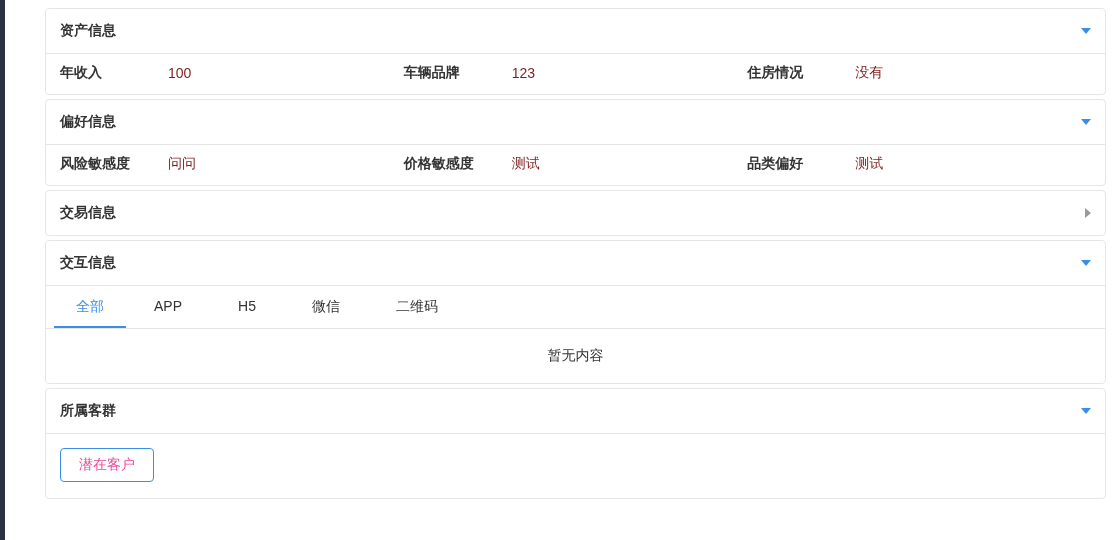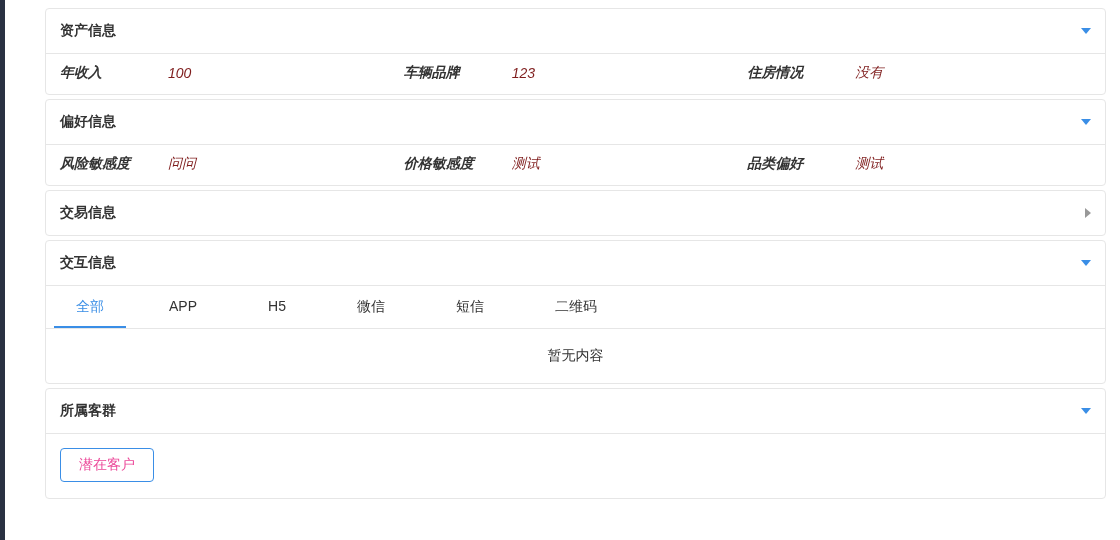--- a/index.html
+++ b/index.html
@@ -50,34 +50,33 @@
       border-top: 5px solid transparent;
       border-bottom: 5px solid transparent;
       border-left: 6px solid #999;
     }
     .info-row {
       display: flex;
       border-top: 1px solid #e6e6e6;
       padding: 10px 14px 12px 14px;
       align-items: center;
     }
-    .triplet { flex: 1 1 0; display: flex; align-items: center; font-style: italic; }
+    .triplet { flex: 1 1 0; display: flex; align-items: center; }
     .kv-label {
       width: 108px;
       color: #333;
       font-weight: 700;
       flex-shrink: 0;
     }
     .kv-value { color: #7f1d1d; }
     .panel-body { border-top: 1px solid #e6e6e6; }
     .tabs {
       display: flex;
       padding: 0 8px;
       border-bottom: 1px solid #e6e6e6;
-      gap: 15px;
     }
     .tab {
       padding: 12px 22px 10px 22px;
       color: #333;
       cursor: pointer;
       text-align: center;
     }
     .tab.active {
       color: #3a8ee6;
       border-bottom: 2px solid #3a8ee6;
@@ -160,21 +159,20 @@
     <div class="panel-header">
       <span class="panel-title">交互信息</span>
       <span class="caret-down"></span>
     </div>
     <div class="panel-body">
       <div class="tabs">
         <div class="tab active">全部</div>
         <div class="tab tab-gap">APP</div>
         <div class="tab tab-gap">H5</div>
         <div class="tab tab-gap">微信</div>
-        <div class="tab tab-gap">短信</div>
         <div class="tab tab-gap">二维码</div>
       </div>
       <div class="empty-content">暂无内容</div>
     </div>
   </div>
 
   <div class="panel last-panel">
     <div class="panel-header">
       <span class="panel-title">所属客群</span>
       <span class="caret-down"></span>

